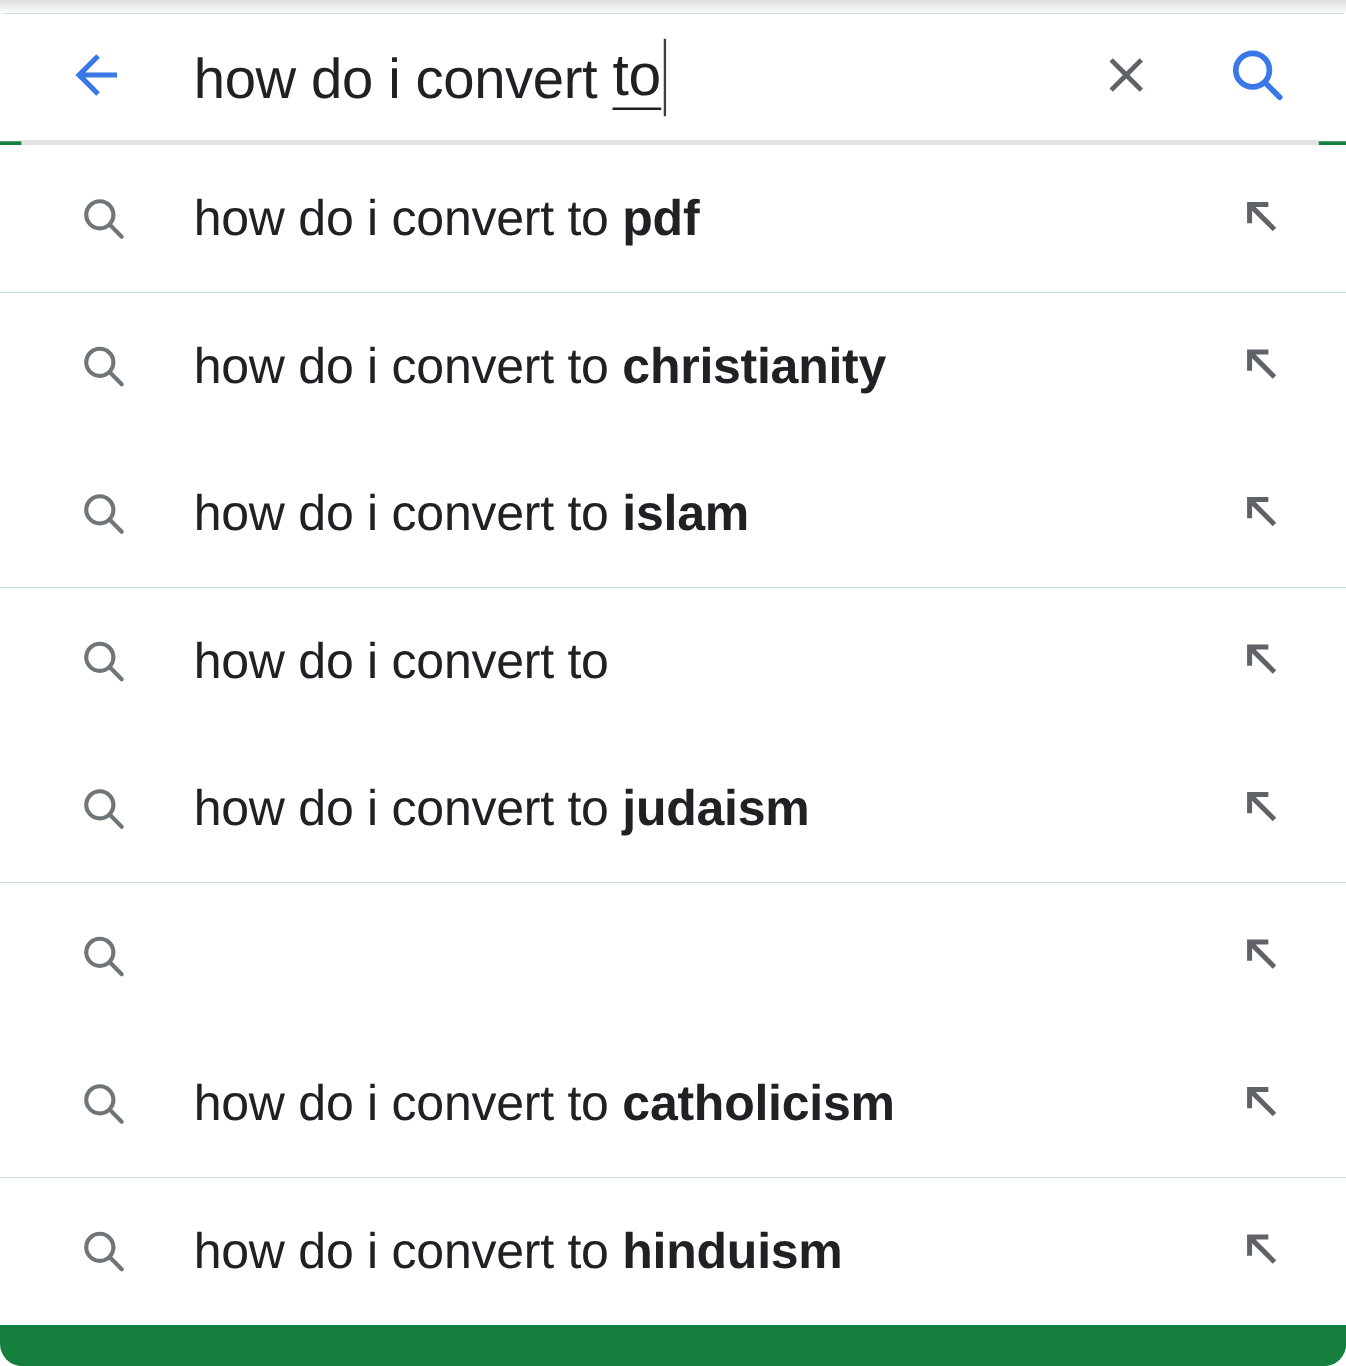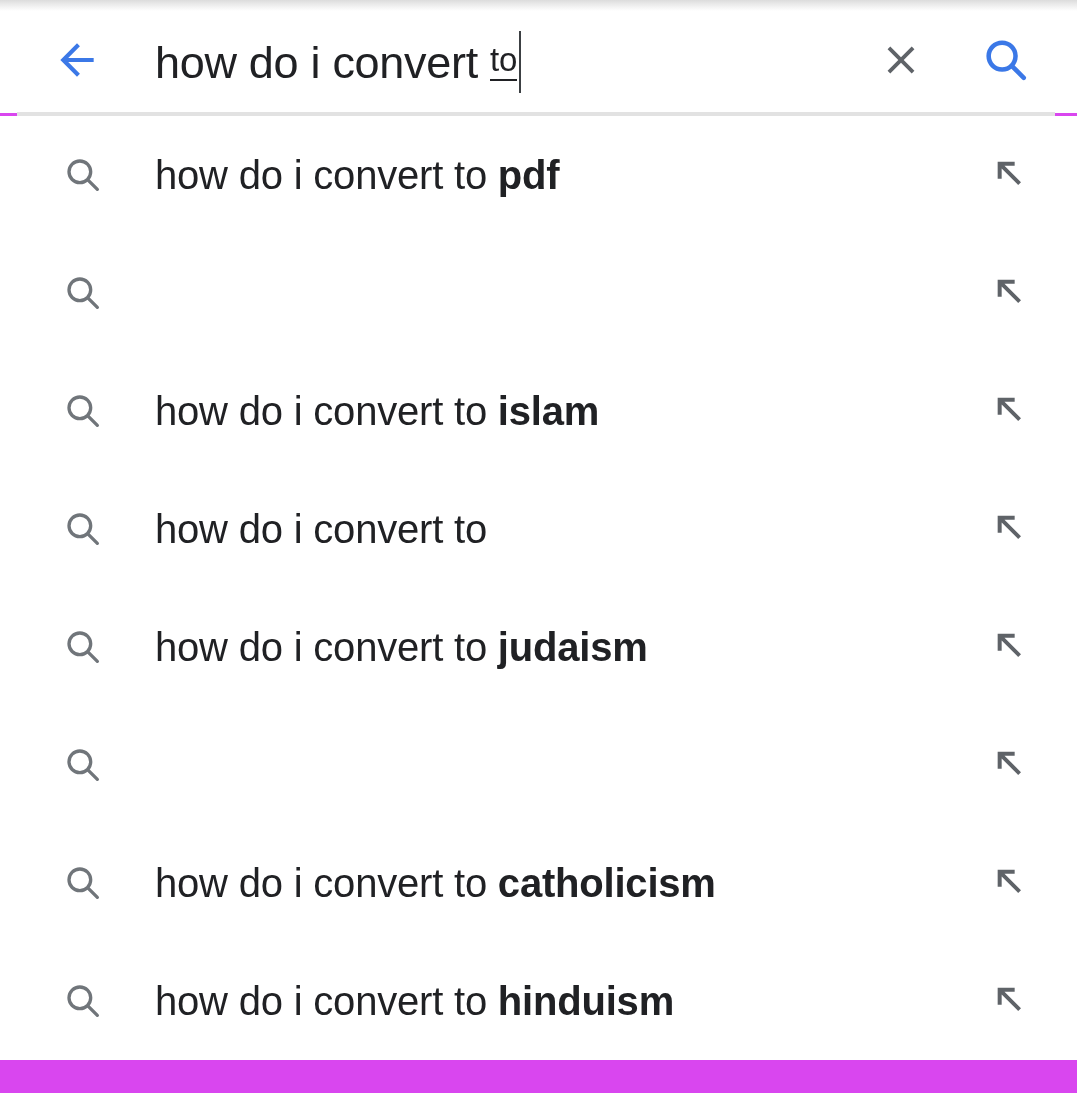--- a/index.html
+++ b/index.html
@@ -9,21 +9,22 @@
     height: 1093px;
     background: #ffffff;
     font-family: "Liberation Sans", sans-serif;
     overflow: hidden;
   }
 
   #app {
     position: relative;
     width: 1077px;
     height: 1093px;
-    background: #d946ef;
+    background: #15803d;
+    border-radius: 18px;
   }
 
   
   .top-band {
     position: absolute;
     top: 0; left: 0;
     width: 1077px;
     height: 11px;
     background: linear-gradient(to bottom, #dcdcdc 0%, #e9e9e9 35%, #f7f7f7 75%, #ffffff 100%);
   }
@@ -67,21 +68,21 @@
   .query-text {
     font-size: 45px;
     line-height: 1.0;
     color: #202124;
     letter-spacing: -0.3px;
     white-space: pre;
     font-weight: 400;
   }
 
   .query-composing {
-    font-size: 33px;
+    font-size: 47px;
     line-height: 1.0;
     color: #202124;
     letter-spacing: -0.3px;
     white-space: pre;
     font-weight: 400;
     border-bottom: 2px solid #202124;
     padding-bottom: 3px;
   }
 
   .caret {
@@ -248,20 +249,21 @@
       </span>
     </div>
 
     <div class="suggestion-row">
       <span class="row-icon">
         <svg width="42" height="42" viewBox="0 0 24 24" aria-hidden="true">
           <circle cx="10.2" cy="10.2" r="6.2" fill="none" stroke="#70757a" stroke-width="1.9"></circle>
           <line x1="14.9" y1="14.9" x2="20.2" y2="20.2" stroke="#70757a" stroke-width="1.9" stroke-linecap="round"></line>
         </svg>
       </span>
+      <span class="row-text"><span class="base">how do i convert to </span><span class="bold">christianity</span></span>
       <span class="row-insert">
         <span>
           <svg width="40" height="40" viewBox="0 0 24 24" aria-hidden="true">
             <path d="M5.2 5.2 H15.4 V7.6 H9.3 L19.2 17.5 L17.5 19.2 L7.6 9.3 V15.4 H5.2 Z" fill="#5f6368"></path>
           </svg>
         </span>
       </span>
     </div>
 
     <div class="suggestion-row">

